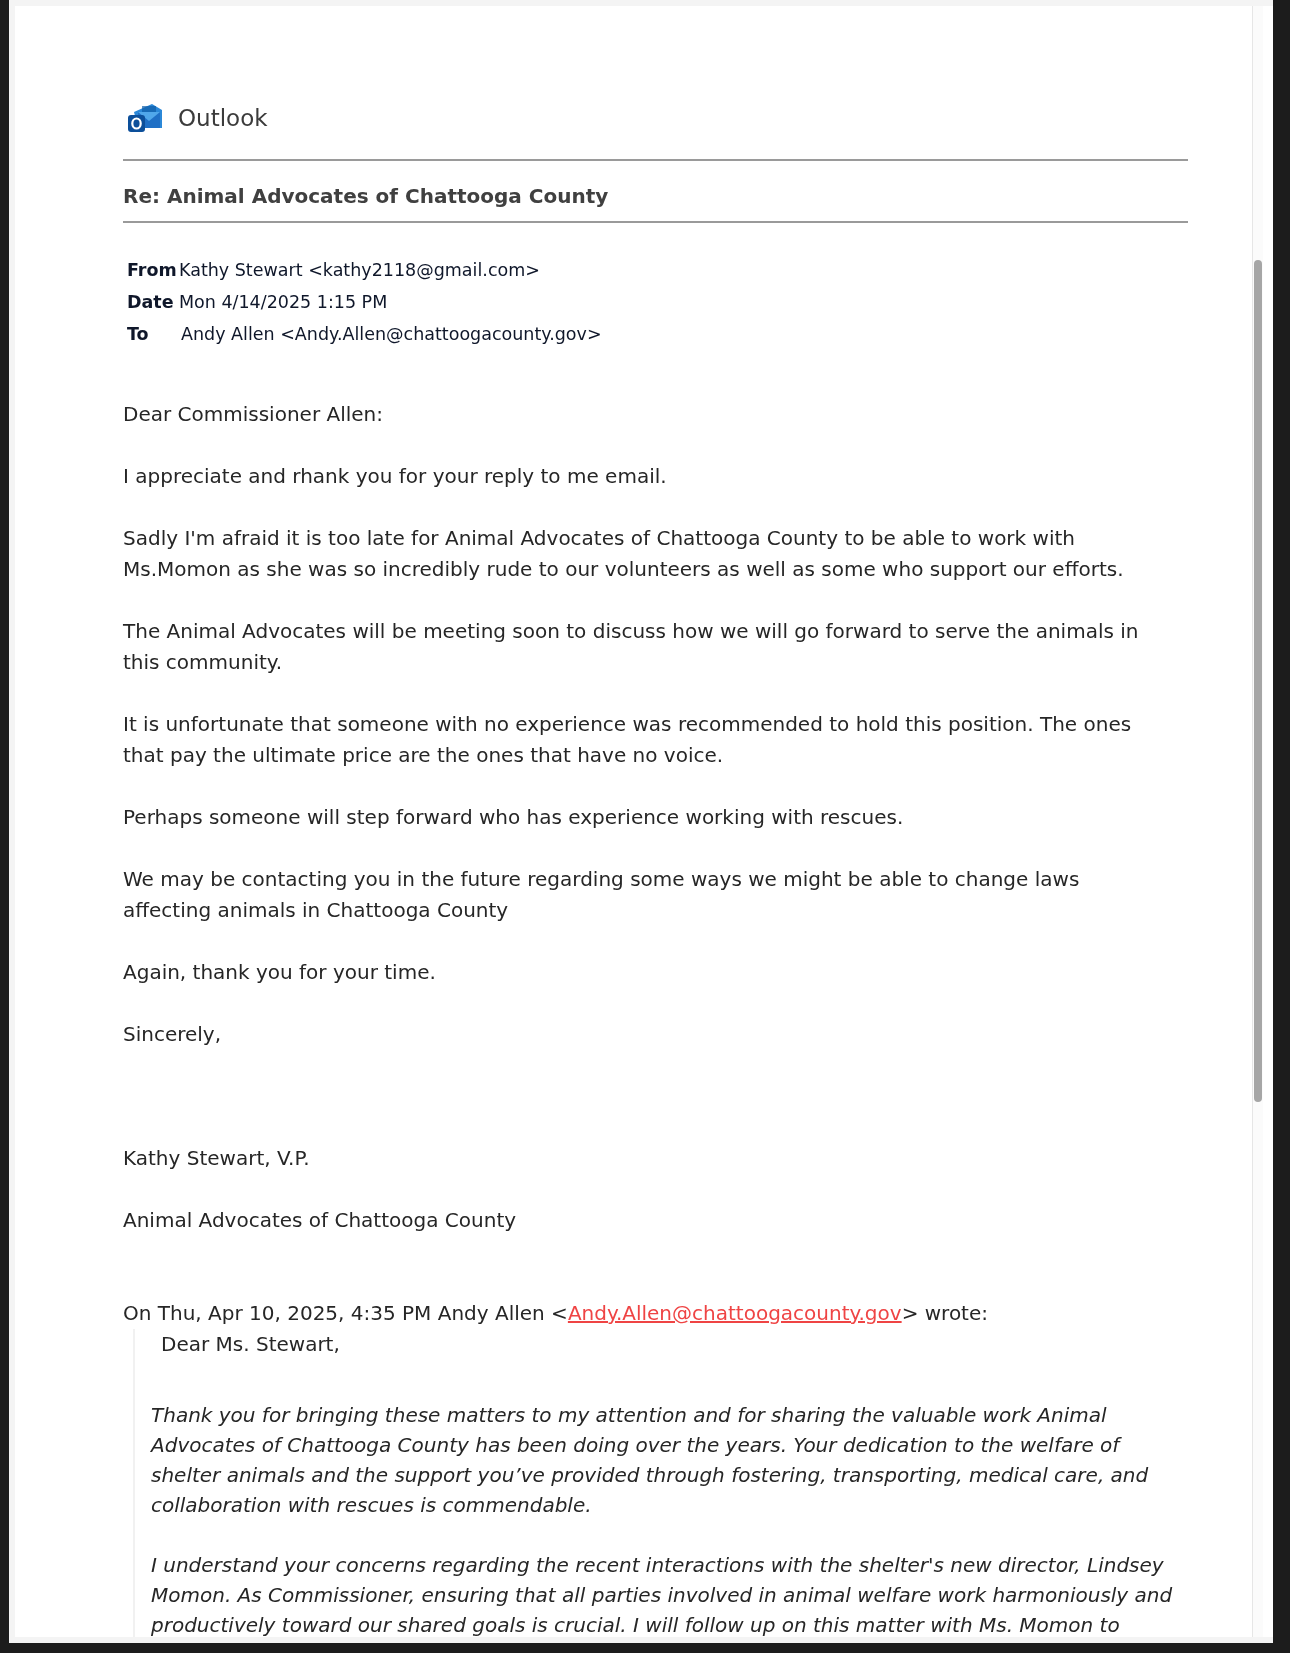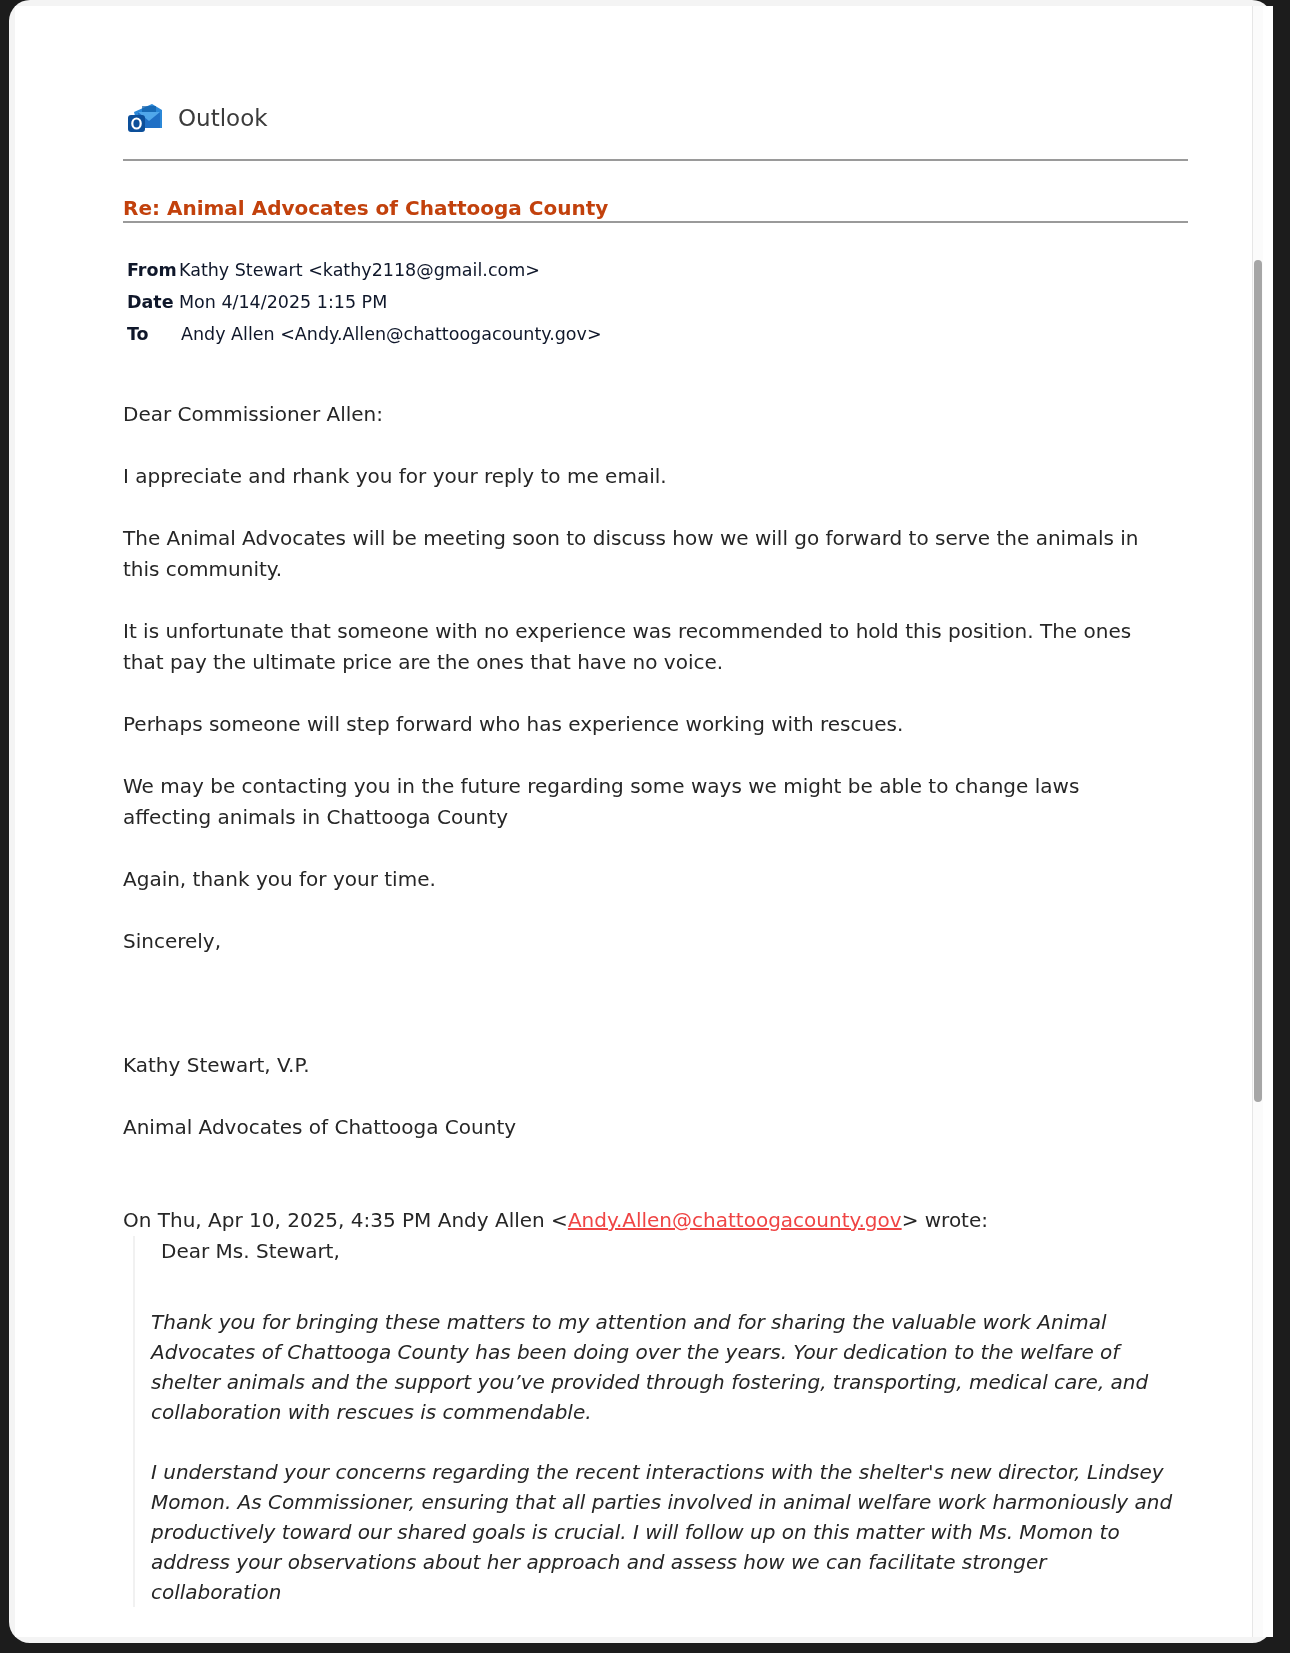--- a/index.html
+++ b/index.html
@@ -11,21 +11,20 @@
       background: #1c1c1c;
     }
     .frame {
       position: absolute;
       left: 9px;
       top: 0;
       width: 1264px;
       height: 1643px;
       background: #f4f4f4;
       box-sizing: border-box;
-      border-radius: 21px;
     }
     .page {
       position: absolute;
       left: 6px;
       top: 6px;
       width: 1258px;
       height: 1631px;
       background: #ffffff;
       overflow: hidden;
     }
@@ -75,24 +74,24 @@
     .rule {
       position: absolute;
       left: 0;
       width: 1065px;
       height: 0;
       border-top: 2px solid #9a9a9a;
     }
     .subject {
       position: absolute;
       left: 0;
-      top: 190px;
+      top: 178px;
       font-size: 20px;
       font-weight: bold;
-      color: #c2410c;
+      color: #404040;
     }
     .meta {
       position: absolute;
       left: 4px;
       top: 248px;
       font-size: 17.5px;
       line-height: 32px;
       color: #0f172a;
     }
     .meta-row { display: flex; }
@@ -164,20 +163,22 @@
         </div>
         <div class="meta-row to">
           <span class="meta-label">To</span>
           <span>Andy Allen &lt;Andy.Allen@chattoogacounty.gov&gt;</span>
         </div>
       </div>
 
       <div class="body">
         <p class="para">Dear Commissioner Allen:</p>
         <p class="para">I appreciate and rhank you for your reply to me email.</p>
+        <p class="para">Sadly I'm afraid it is too late for Animal Advocates of Chattooga County to be able to work with
+Ms.Momon as she was so incredibly rude to our volunteers as well as some who support our efforts.</p>
         <p class="para">The Animal Advocates will be meeting soon to discuss how we will go forward to serve the animals in
 this community.</p>
         <p class="para">It is unfortunate that someone with no experience was recommended to hold this position. The ones
 that pay the ultimate price are the ones that have no voice.</p>
         <p class="para">Perhaps someone will step forward who has experience working with rescues.</p>
         <p class="para">We may be contacting you in the future regarding some ways we might be able to change laws
 affecting animals in Chattooga County</p>
         <p class="para">Again, thank you for your time.</p>
         <p class="para sincerely">Sincerely,</p>
         <div class="sig">

